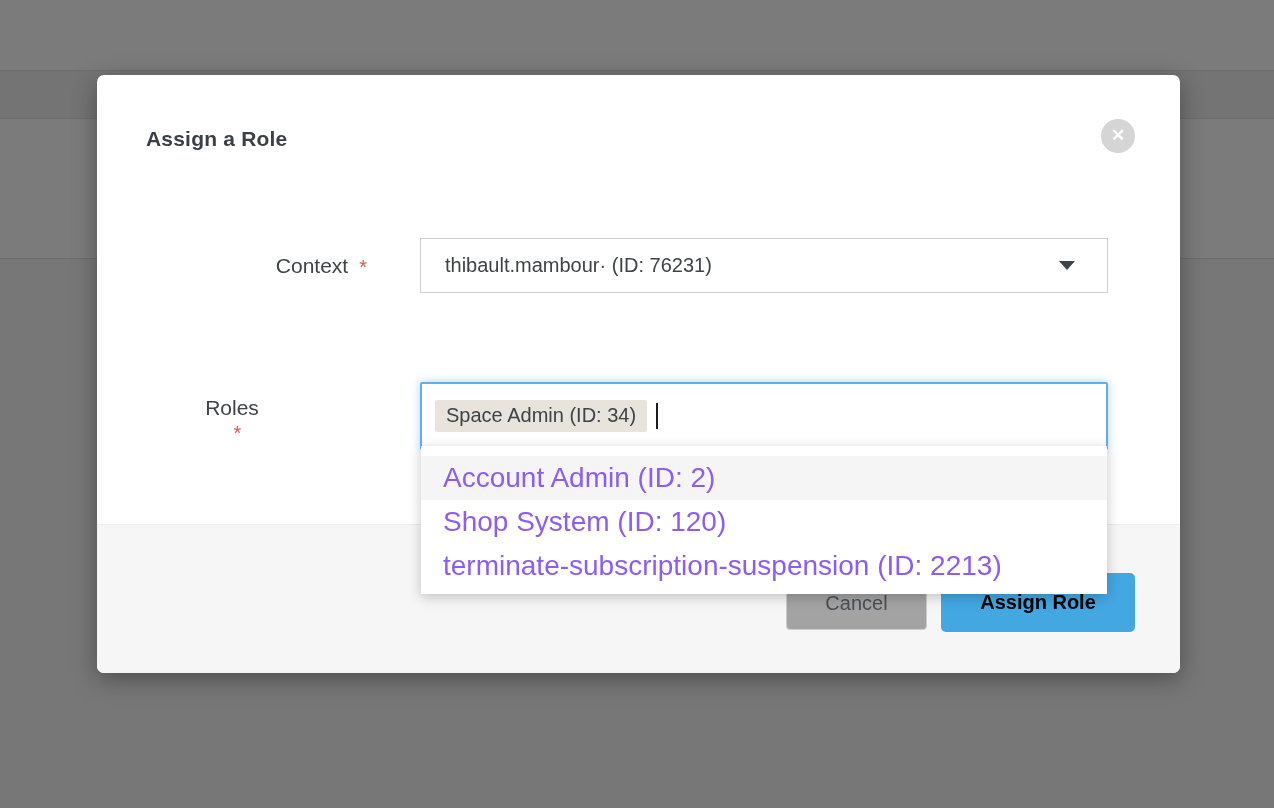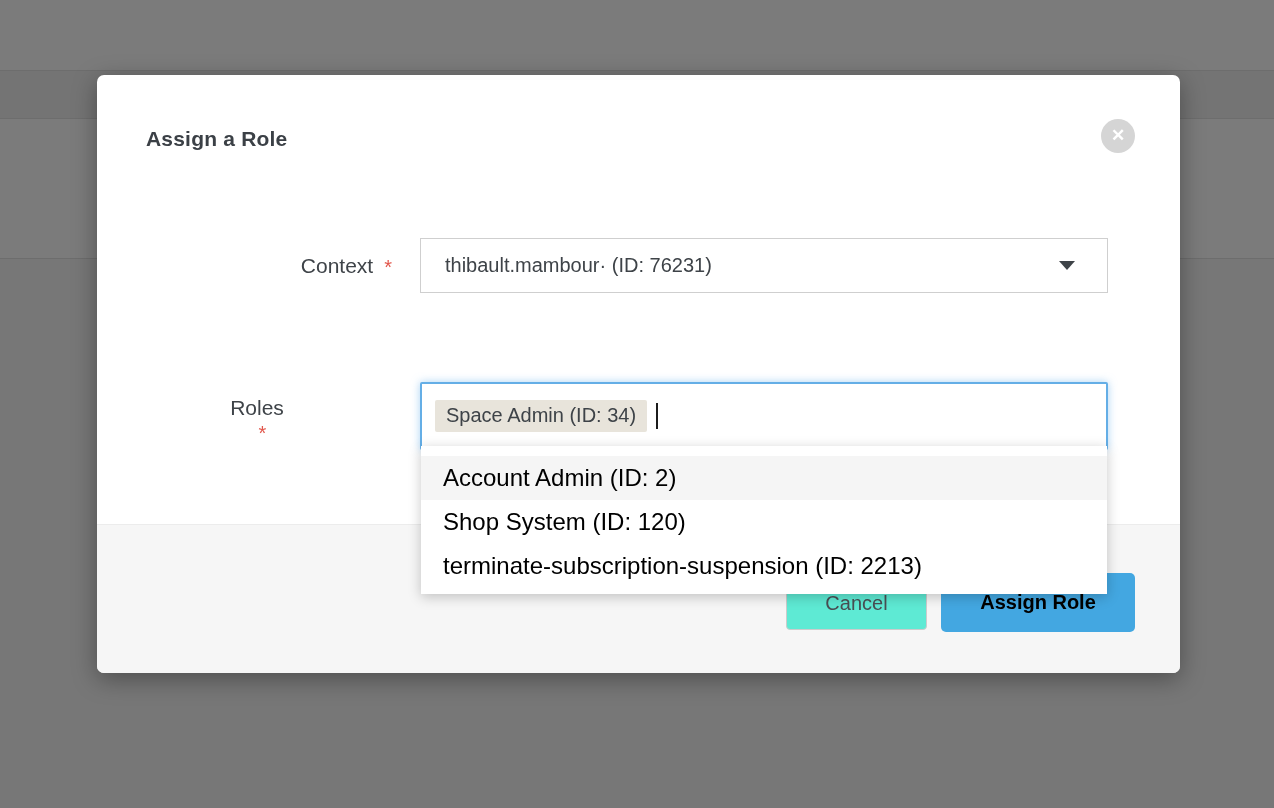--- a/index.html
+++ b/index.html
@@ -62,21 +62,20 @@
   }
 
   .field-label {
     position: absolute;
     left: 0; width: 270px;
     display: flex;
     align-items: center;
     justify-content: flex-end;
     font-size: 21px;
     color: #3e4348;
-    padding-left: 25px;
   }
   .field-label .asterisk {
     color: #e2574c;
     margin-left: 11px;
     font-size: 20px;
     transform: translateY(2px);
   }
   .label-context { top: 163px; height: 55px; }
   .label-roles   { top: 307px; height: 61px; flex-direction: column; }
 
@@ -143,22 +142,22 @@
     background: #ffffff;
     padding: 10px 0 6px 0;
     box-shadow: 0 3px 12px rgba(0,0,0,0.22);
     z-index: 20;
   }
   .dropdown-option {
     height: 44px;
     display: flex;
     align-items: center;
     padding: 0 22px;
-    font-size: 24px;
-    color: #000000;
+    font-size: 28px;
+    color: #8b5cf6;
     cursor: pointer;
     white-space: nowrap;
   }
   .dropdown-option.highlighted {
     background: #f5f5f5;
   }
 
   .modal-footer {
     position: absolute;
     left: 0; top: 449px;
@@ -167,21 +166,21 @@
     border-top: 1px solid #ececec;
     border-radius: 0 0 7px 7px;
     box-sizing: border-box;
     z-index: 1;
   }
   .btn-cancel {
     position: absolute;
     left: 689px; top: 502px;
     width: 141px; height: 53px;
     box-sizing: border-box;
-    background: #5eead4;
+    background: #a3a3a3;
     border: 1px solid #cccccc;
     border-radius: 4px;
     font-size: 20px;
     color: #4a4f54;
     display: flex; align-items: center; justify-content: center;
     cursor: pointer;
     z-index: 2;
     font-family: "Liberation Sans", sans-serif;
   }
   .btn-assign {

